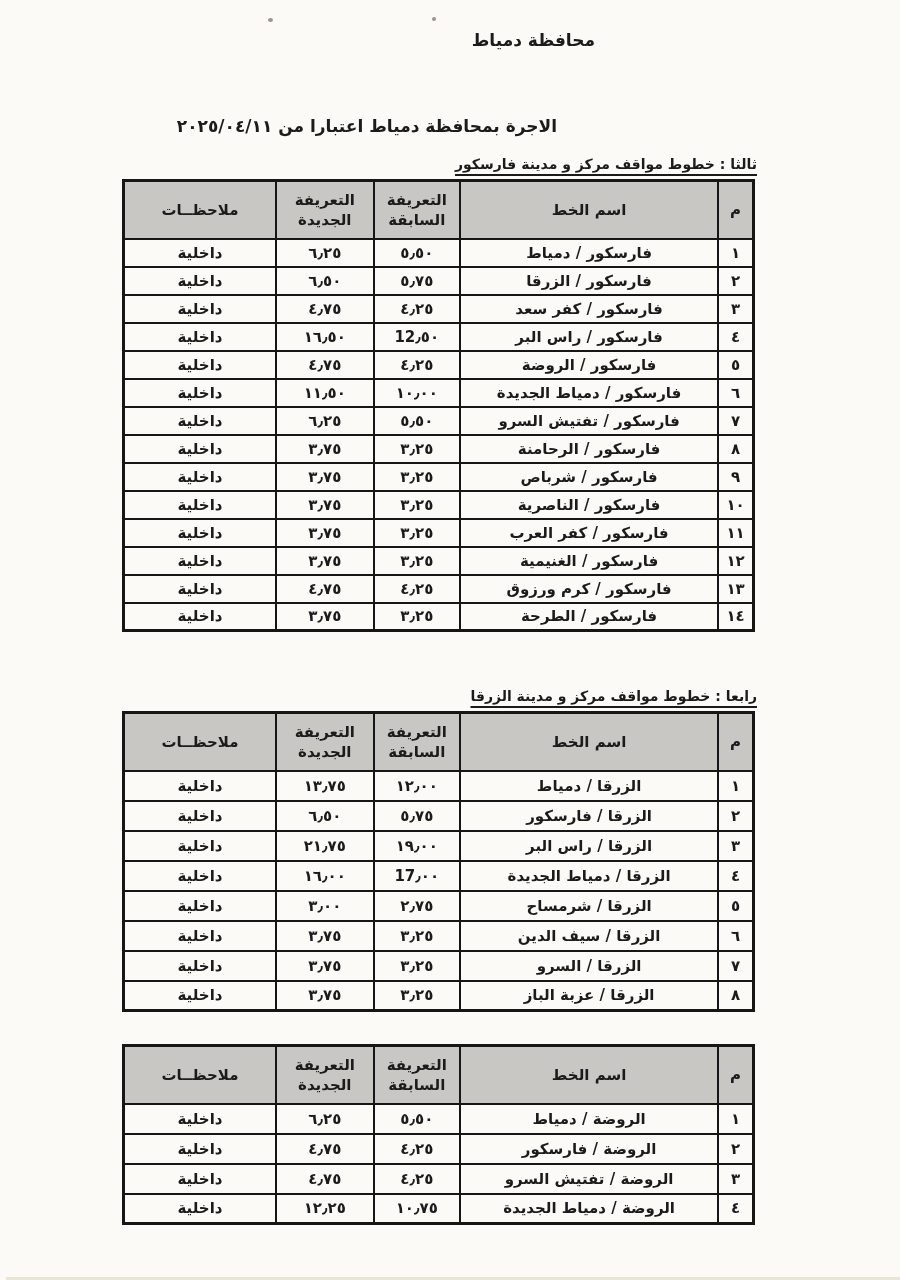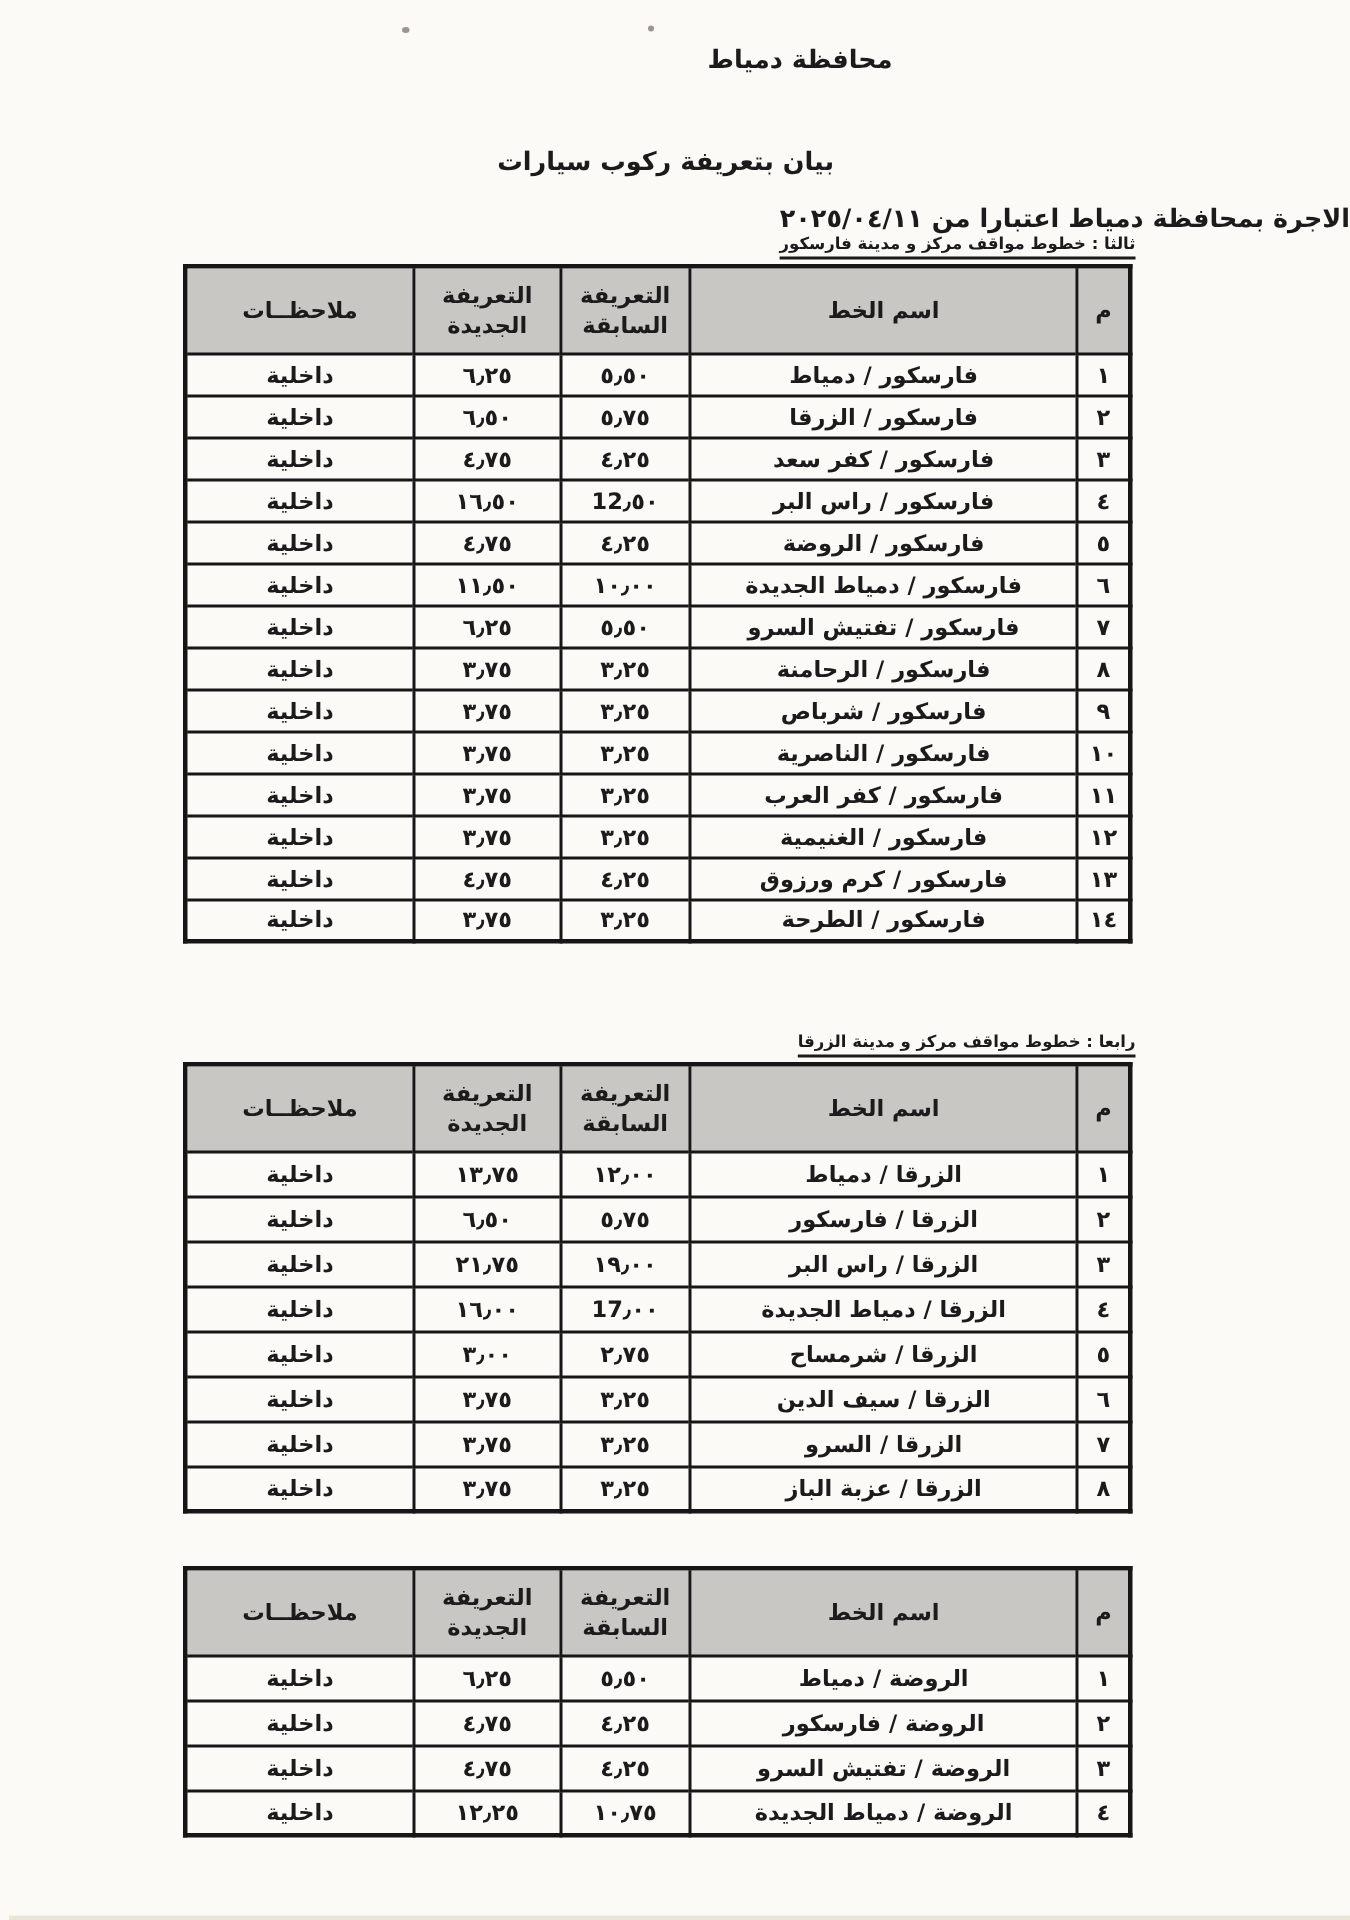--- a/index.html
+++ b/index.html
@@ -6,29 +6,29 @@
   body { background:#fbfaf7; font-family:"DejaVu Sans", sans-serif; }
   .page {
     position:relative; width:900px; height:1280px; margin:12px auto;
     background:#fbfaf7; color:#1b1b1b; font-weight:700; overflow:hidden;
     direction:rtl;
   }
   .h-line { position:absolute; right:0; left:0; text-align:right; font-size:17px; letter-spacing:0; }
   .h-line.l1 { top:18px;  padding-right:305px; }
   .h-line.l2 { top:49px;  padding-right:197px; text-decoration:underline; text-decoration-thickness:2px; text-underline-offset:5px; }
   .h-line.l3 { top:86px;  padding-right:344px; }
-  .h-line.l4 { top:124px; }
+  .h-line.l4 { top:104px; padding-right:343px; }
 
   .section { position:absolute; right:0; left:0; }
   .sec1 { top:144px; }
   .sec2 { top:676px; }
   .sec3 { top:1032px; }
 
   .sec-title {
-    text-align:right; padding-right:143px; font-size:11px; margin-bottom:7px;
+    text-align:right; padding-right:143px; font-size:14px; margin-bottom:7px;
     text-decoration:underline; text-decoration-thickness:2px; text-underline-offset:5px;
   }
 
   table.fare-table {
     margin-right:145px; width:633px;
     border-collapse:collapse; table-layout:fixed;
     border:3px solid #161616;
     background:#fbfaf7;
   }
   .fare-table th, .fare-table td {
@@ -58,21 +58,20 @@
 </style>
 </head>
 <body>
 
 <div class="page">
 
   <span class="speck s1"></span>
   <span class="speck s2"></span>
 
   <div class="h-line l1">محافظة دمياط</div>
-  <div class="h-line l3">بيان بتعريفة ركوب  سيارات</div>
   <div class="h-line l4">الاجرة بمحافظة دمياط اعتبارا من ٢٠٢٥/٠٤/١١</div>
 
   <div class="section sec1">
     <div class="sec-title">ثالثا : خطوط مواقف مركز و مدينة فارسكور</div>
     <table class="fare-table t1">
       <colgroup>
         <col class="c-no">
           <col class="c-line">
           <col class="c-prev">
           <col class="c-new">

